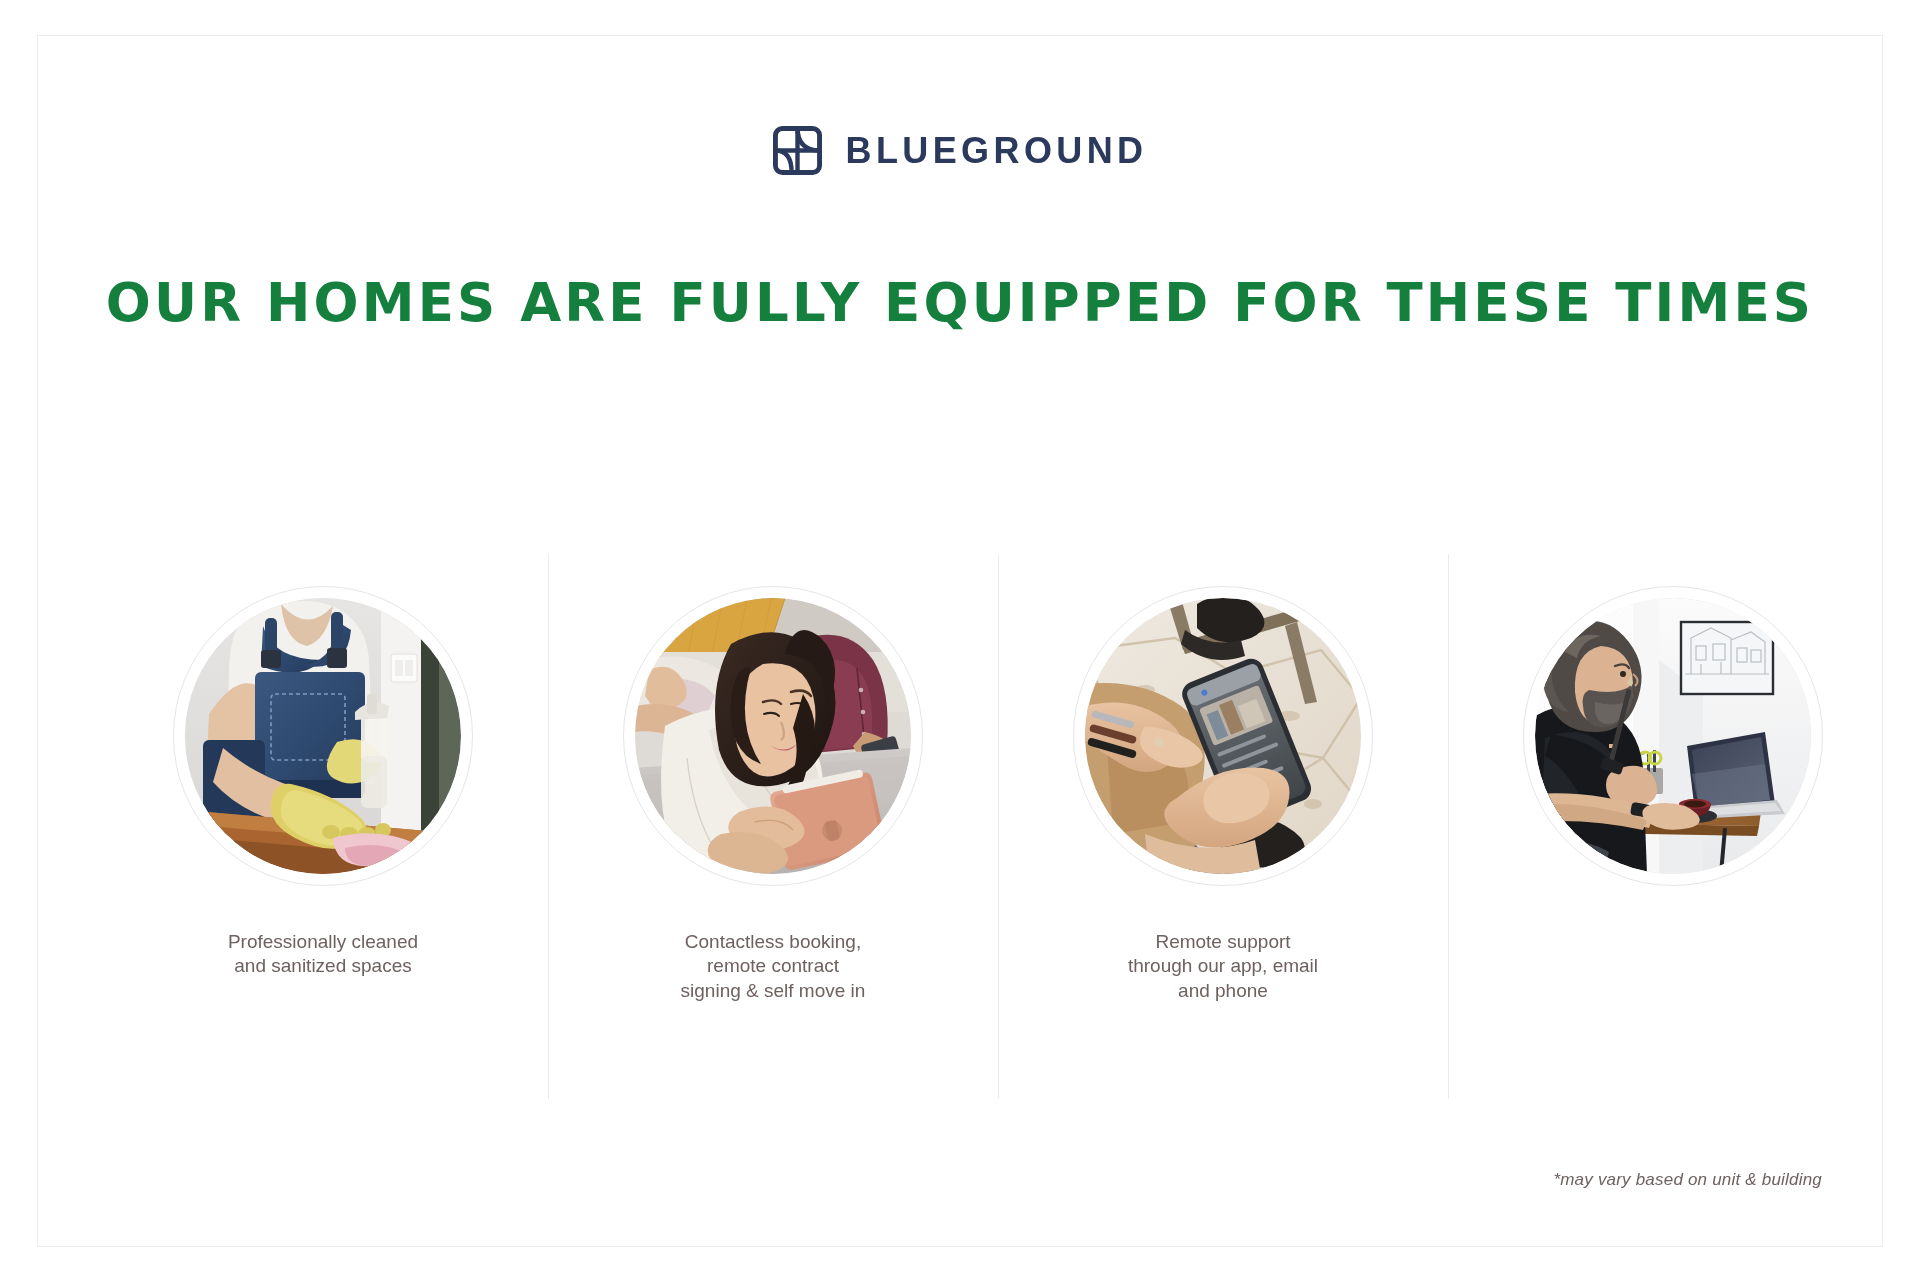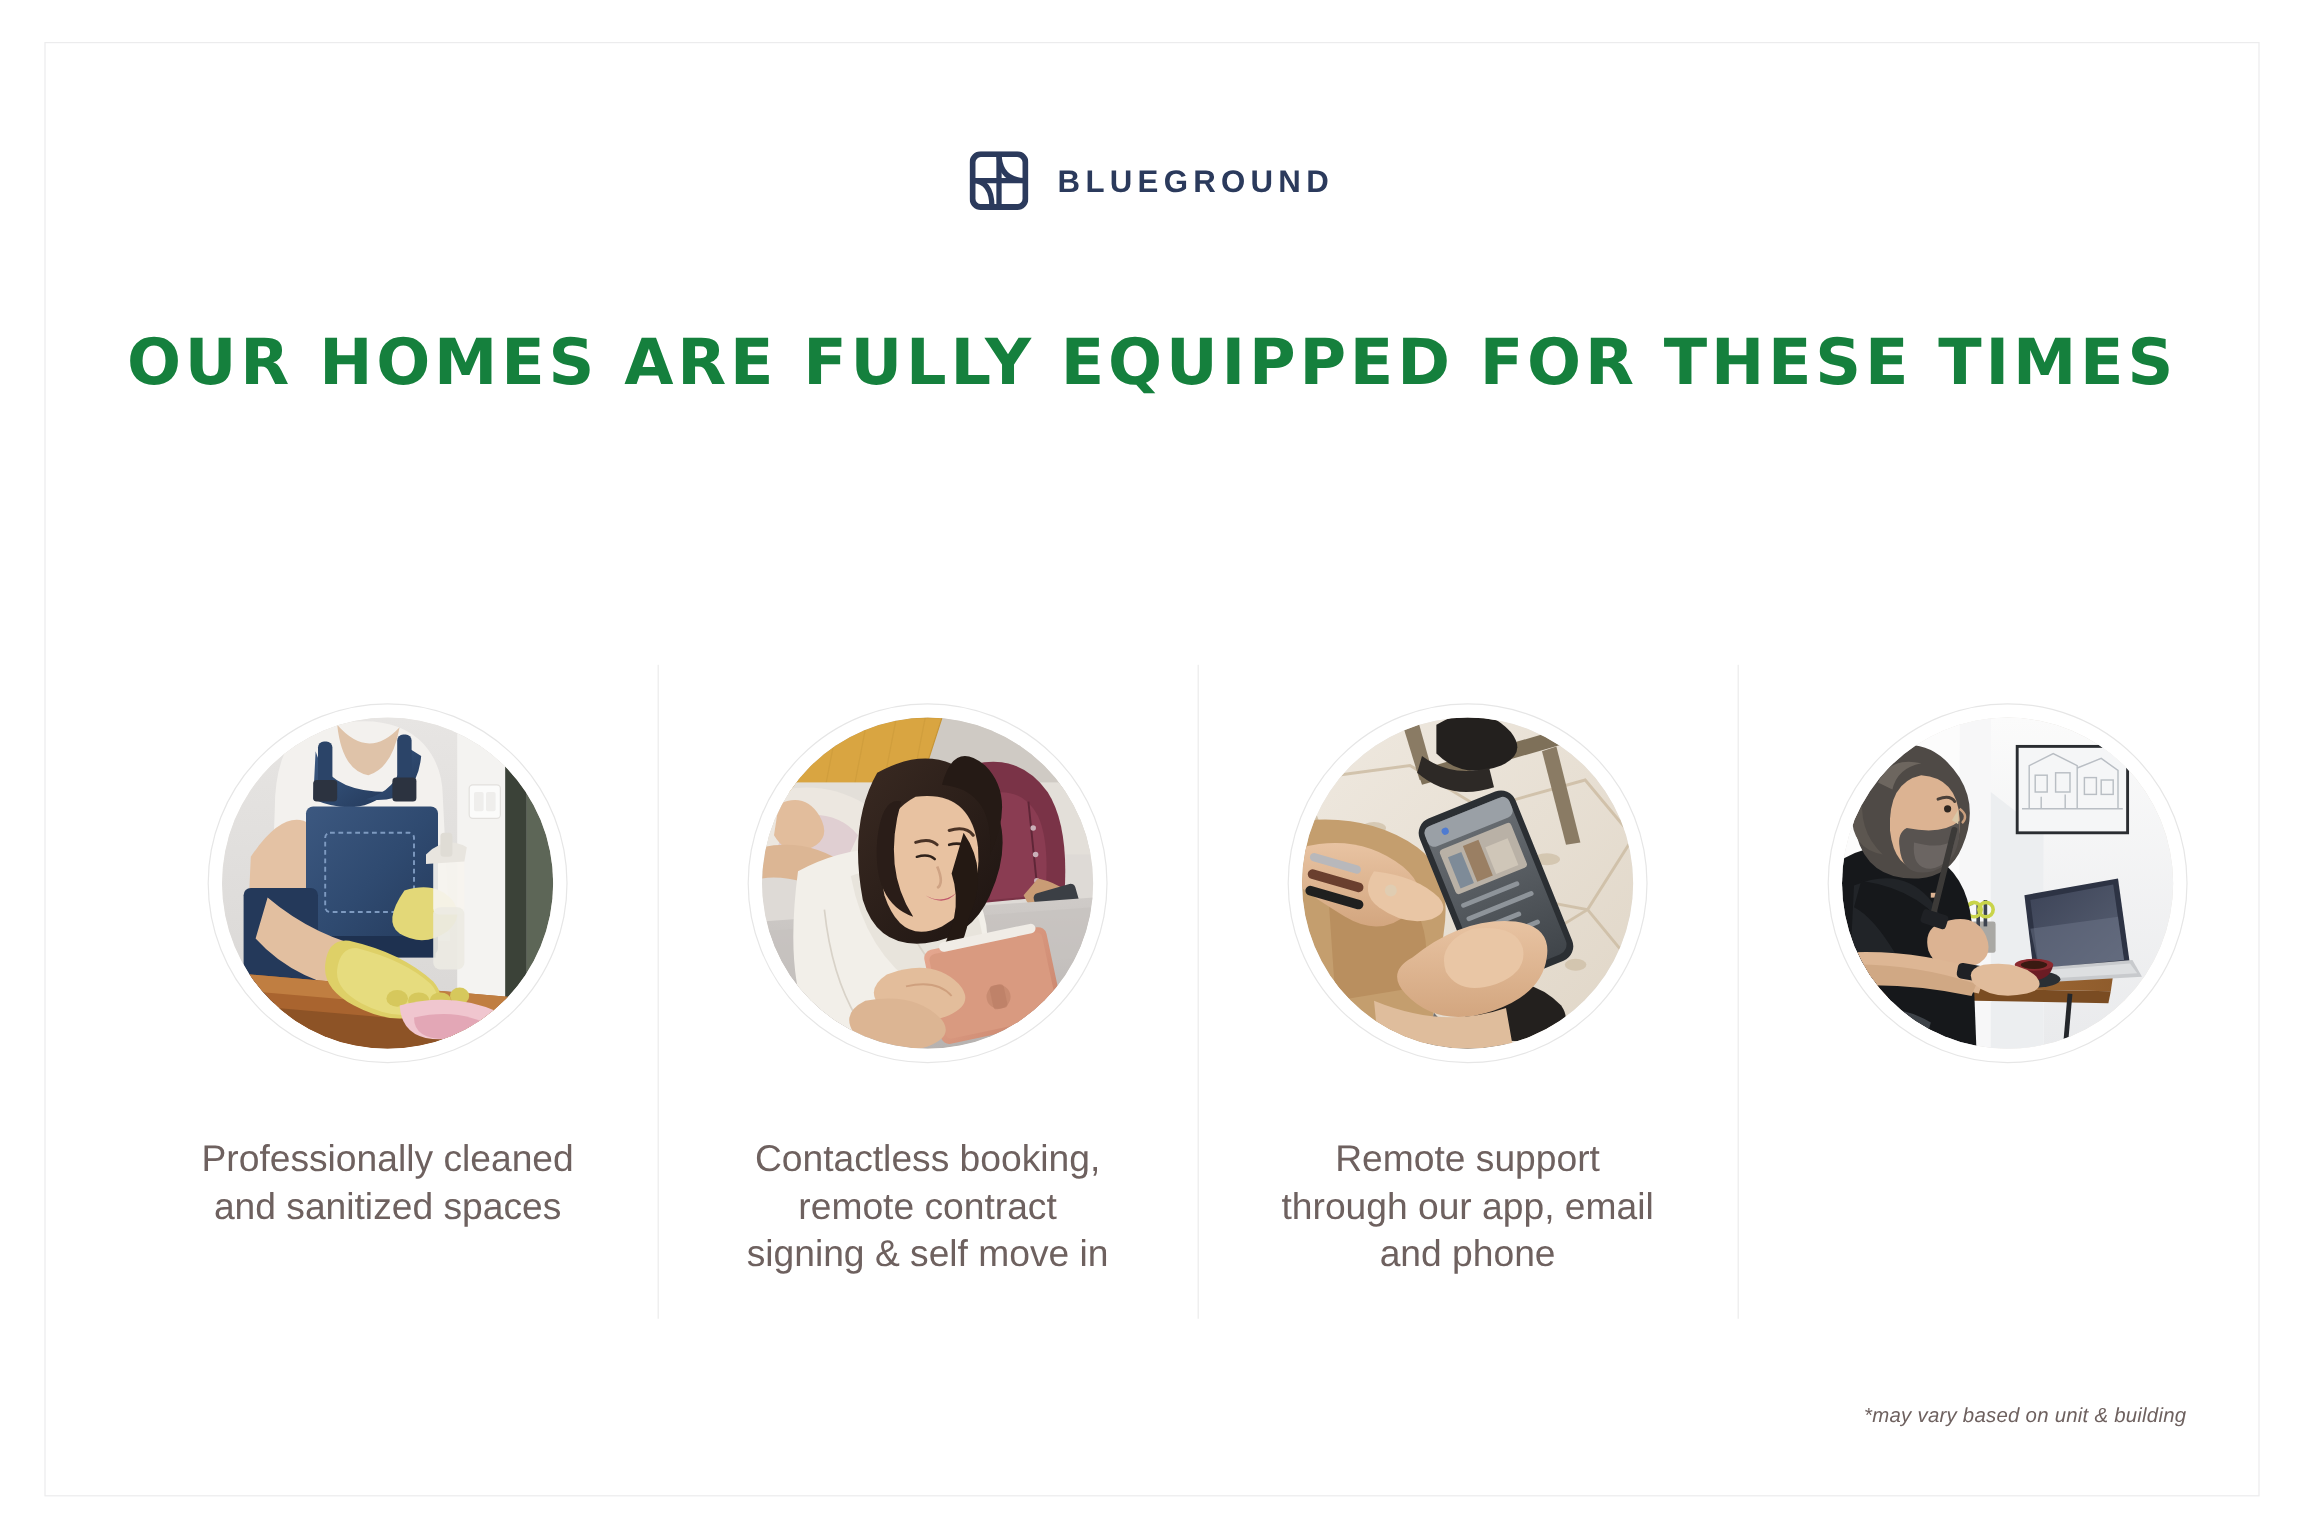--- a/index.html
+++ b/index.html
@@ -37,21 +37,21 @@
     gap: 24px;
   }
   .brand-mark {
     width: 49px;
     height: 49px;
     flex: 0 0 auto;
     display: block;
   }
   .brand-word {
     font-family: "Liberation Sans", sans-serif;
-    font-size: 26px;
+    font-size: 36px;
     font-weight: 700;
     letter-spacing: 4.4px;
     color: #2b3a5c;
     line-height: 1;
     white-space: nowrap;
   }
 
   
   .headline {
     position: absolute;
@@ -124,24 +124,24 @@
     width: 276px;
     height: 276px;
     border-radius: 50%;
     overflow: hidden;
     position: relative;
     background: #e9e6e2;
   }
   .photo-circle svg { display: block; width: 276px; height: 276px; }
 
   .caption {
-    margin-top: 60px;
+    margin-top: 44px;
     text-align: center;
     font-family: "Liberation Sans", sans-serif;
-    font-size: 31px;
+    font-size: 19px;
     line-height: 1.28;
     color: #6e615f;
     font-weight: 400;
     white-space: pre-line;
   }
 
   
   .footnote {
     position: absolute;
     right: 60px;

